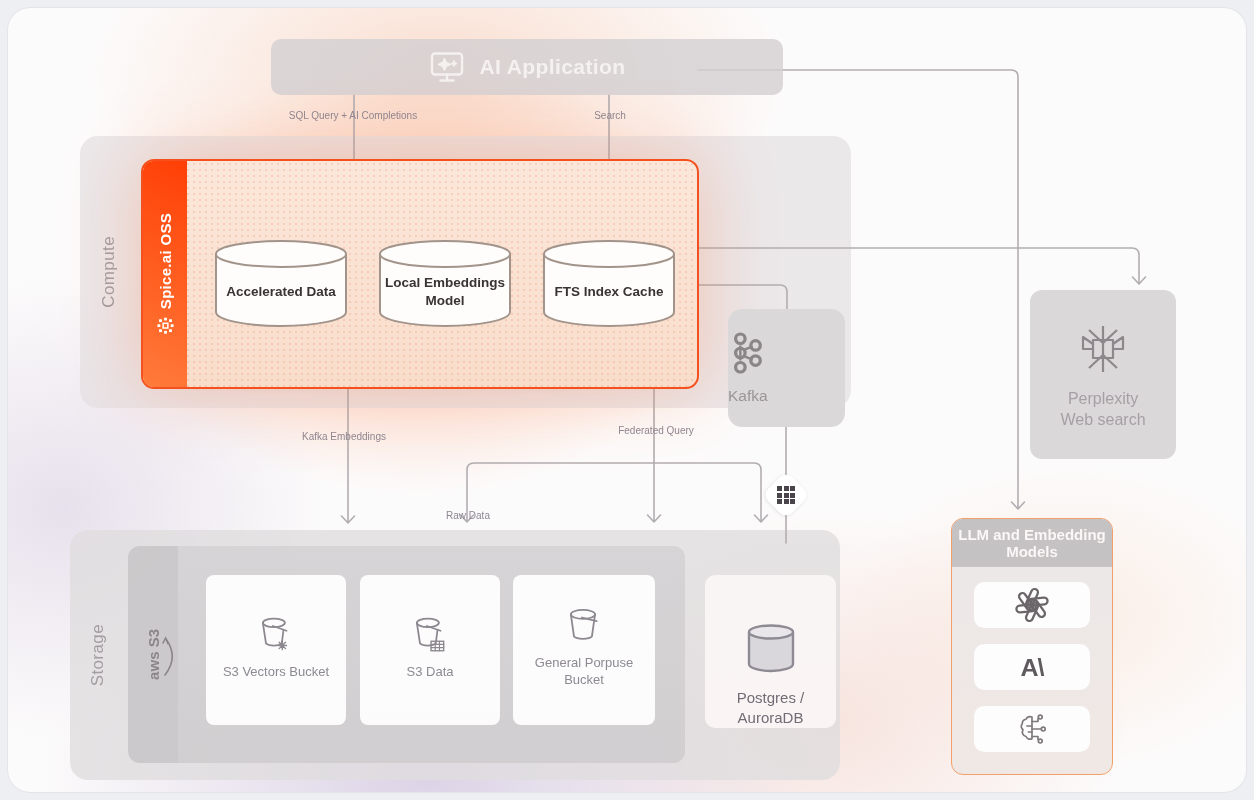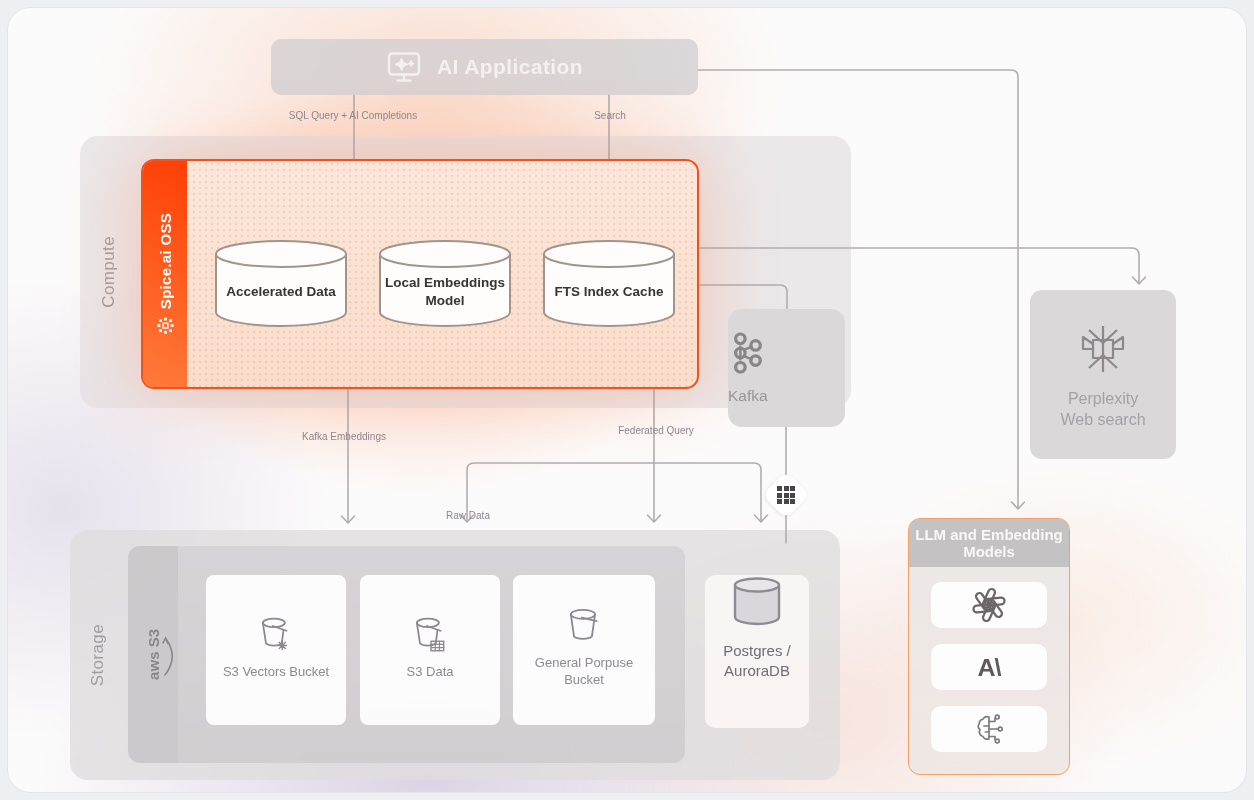--- a/index.html
+++ b/index.html
@@ -11,21 +11,21 @@
       radial-gradient(380px 330px at 55px 500px, rgba(214,203,224,.55), transparent 70%),
       radial-gradient(540px 310px at 420px 770px, rgba(199,184,216,.60), transparent 72%),
       radial-gradient(430px 300px at 820px 710px, rgba(243,208,198,.55), transparent 70%),
       radial-gradient(320px 220px at 1060px 610px, rgba(248,216,196,.40), transparent 70%),
       #fcfbfb;
     box-shadow:0 0 0 1px rgba(0,0,0,.04);}
   .abs{position:absolute;}
   .vlabel{writing-mode:vertical-rl;transform:rotate(180deg);font-size:17px;color:#a19da2;letter-spacing:.4px;}
   .edge-label{position:absolute;font-size:10px;color:#8d8792;text-align:center;line-height:1.18;}
   
-  .ai-app{left:263px;top:31px;width:427px;height:56px;background:rgba(211,208,210,.80);border-radius:10px;
+  .ai-app{left:263px;top:31px;width:512px;height:56px;background:rgba(211,208,210,.80);border-radius:10px;
     display:flex;align-items:center;justify-content:center;gap:15px;}
   .ai-app .t{font-size:21px;font-weight:600;color:#f4f1ef;letter-spacing:.4px;}
   
   .compute{left:72px;top:128px;width:771px;height:272px;background:rgba(228,225,227,.72);border-radius:18px;}
   .compute-label{left:72px;top:128px;width:58px;height:272px;display:flex;align-items:center;justify-content:center;}
   .storage{left:62px;top:522px;width:770px;height:250px;background:rgba(223,220,222,.78);border-radius:18px;}
   .storage-label{left:62px;top:522px;width:56px;height:250px;display:flex;align-items:center;justify-content:center;}
   
   .spice{left:133px;top:151px;width:554px;height:226px;border-radius:13px;border:2.5px solid #f4511e;
     background:linear-gradient(180deg,#fbe7da,#f9ddcb);box-shadow:0 0 70px 6px rgba(255,98,34,.25);}
@@ -52,25 +52,25 @@
   .awsbox{left:120px;top:538px;width:557px;height:217px;background:rgba(198,195,197,.80);border-radius:12px;}
   .aws-inner{position:absolute;left:50px;top:0;right:0;bottom:0;border-radius:0 12px 12px 0;
     background:linear-gradient(180deg,rgba(224,221,223,.55),rgba(214,211,213,.55));}
   .aws-strip{position:absolute;left:0;top:0;bottom:0;width:50px;display:flex;align-items:center;justify-content:center;}
   .aws-strip .vtext{writing-mode:vertical-rl;transform:rotate(180deg);font-size:15px;font-weight:700;color:#8a868a;}
   .aws-smile{position:absolute;left:20px;top:102px;transform:rotate(-90deg);transform-origin:22px 8px;}
   .s3card{position:absolute;top:29px;height:150px;background:rgba(255,255,255,.92);border-radius:8px;
     display:flex;flex-direction:column;align-items:center;justify-content:center;gap:12px;}
   .s3card .t{font-size:13px;color:#8e8992;text-align:center;line-height:1.3;padding:0 8px;transform:translateY(-4px);}
   
-  .pg{left:697px;top:567px;width:104px;height:153px;background:rgba(253,247,247,.88);border-radius:10px;
-    display:flex;flex-direction:column;align-items:center;justify-content:flex-start;gap:12px;}
+  .pg{left:697px;top:567px;width:131px;height:153px;background:rgba(253,247,247,.88);border-radius:10px;
+    display:flex;flex-direction:column;align-items:center;justify-content:flex-end;gap:12px;}
   .pg .t{font-size:15px;color:#716c75;text-align:center;line-height:1.35;}
   
-  .llm{left:900px;top:510px;width:160px;height:255px;border-radius:12px;border:1.5px solid #f2a06a;
+  .llm{left:943px;top:510px;width:160px;height:255px;border-radius:12px;border:1.5px solid #f2a06a;
     background:linear-gradient(180deg,rgba(235,232,233,.95),rgba(239,231,227,.95));overflow:hidden;}
   .llm-head{height:48px;background:#c5c2c4;color:#faf7f6;font-size:15px;font-weight:600;
     display:flex;align-items:center;justify-content:center;text-align:center;line-height:1.15;padding:0 6px;}
   .prov{position:absolute;left:22px;width:116px;height:46px;background:#fdfdfd;border-radius:10px;
     display:flex;align-items:center;justify-content:center;}
   .anthropic-glyph{font-size:25px;font-weight:800;color:#5f5a5e;letter-spacing:-1px;transform:scaleY(.95);}
   
   .parquet{left:761px;top:470px;width:34px;height:34px;background:#fff;border-radius:9px;transform:rotate(45deg);
     box-shadow:0 1px 4px rgba(0,0,0,.10);display:flex;align-items:center;justify-content:center;}
   .parquet .grid{transform:rotate(-45deg);display:grid;grid-template-columns:repeat(3,5px);gap:1.5px;}

